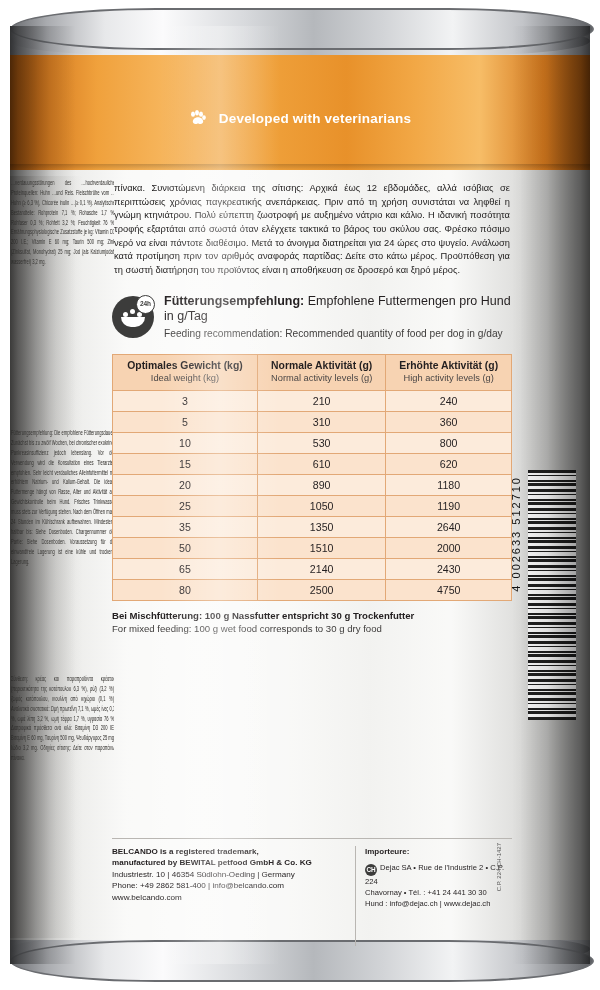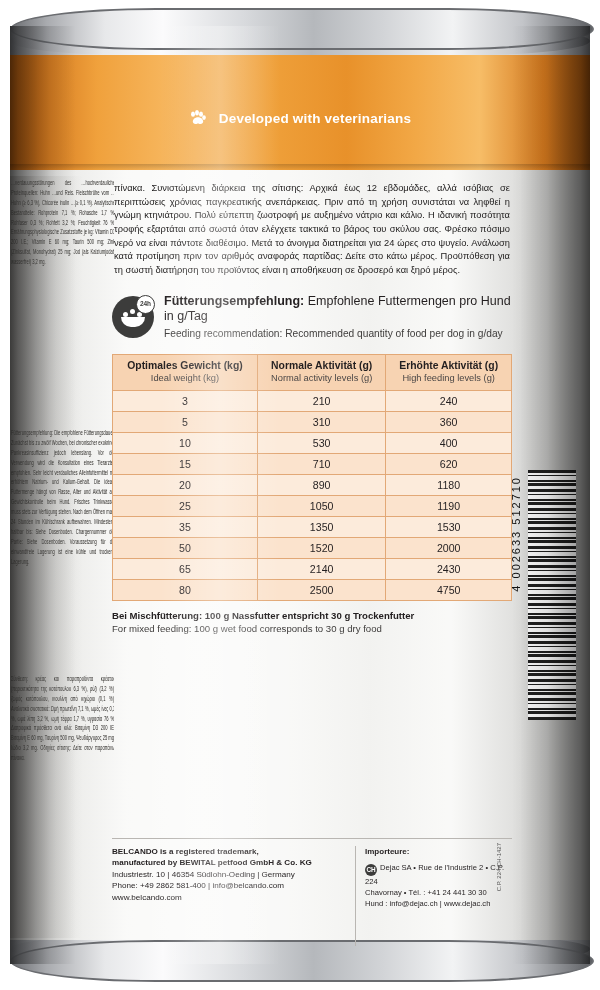--- a/index.html
+++ b/index.html
@@ -245,63 +245,63 @@
           <th>
             <span>Optimales Gewicht (kg)</span>
             <span class="en">Ideal weight (kg)</span>
           </th>
           <th>
             <span>Normale Aktivität (g)</span>
             <span class="en">Normal activity levels (g)</span>
           </th>
           <th>
             <span>Erhöhte Aktivität (g)</span>
-            <span class="en">High feeding levels (g)</span>
+            <span class="en">High activity levels (g)</span>
           </th>
         </tr>
       </thead>
       <tbody id="feeding-body">
           <tr>
             <td>3</td>
             <td>210</td>
             <td>240</td>
           </tr>
           <tr>
             <td>5</td>
             <td>310</td>
             <td>360</td>
           </tr>
           <tr>
             <td>10</td>
             <td>530</td>
-            <td>400</td>
+            <td>800</td>
           </tr>
           <tr>
             <td>15</td>
-            <td>710</td>
+            <td>610</td>
             <td>620</td>
           </tr>
           <tr>
             <td>20</td>
             <td>890</td>
             <td>1180</td>
           </tr>
           <tr>
             <td>25</td>
             <td>1050</td>
             <td>1190</td>
           </tr>
           <tr>
             <td>35</td>
             <td>1350</td>
-            <td>1530</td>
+            <td>2640</td>
           </tr>
           <tr>
             <td>50</td>
-            <td>1520</td>
+            <td>1510</td>
             <td>2000</td>
           </tr>
           <tr>
             <td>65</td>
             <td>2140</td>
             <td>2430</td>
           </tr>
           <tr>
             <td>80</td>
             <td>2500</td>

